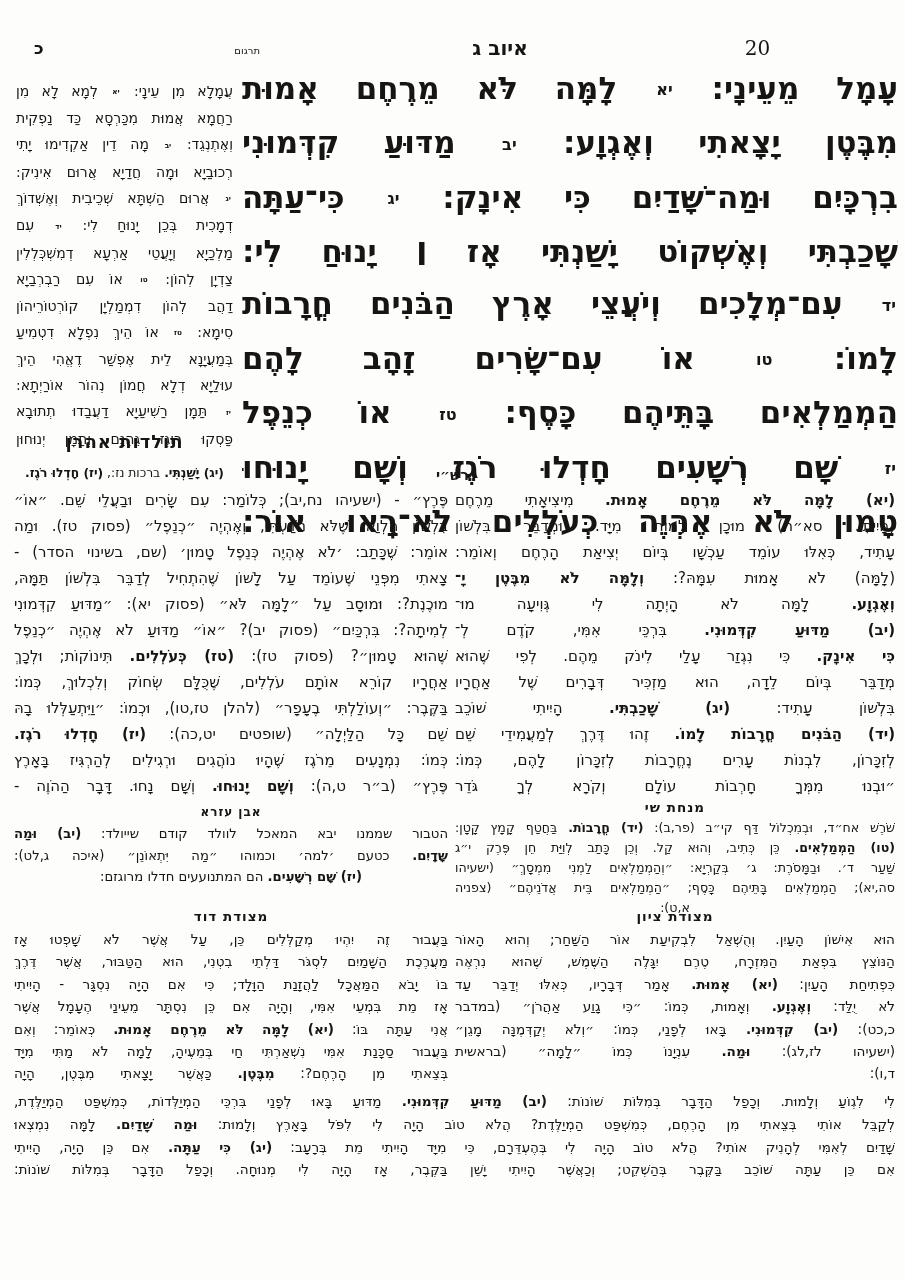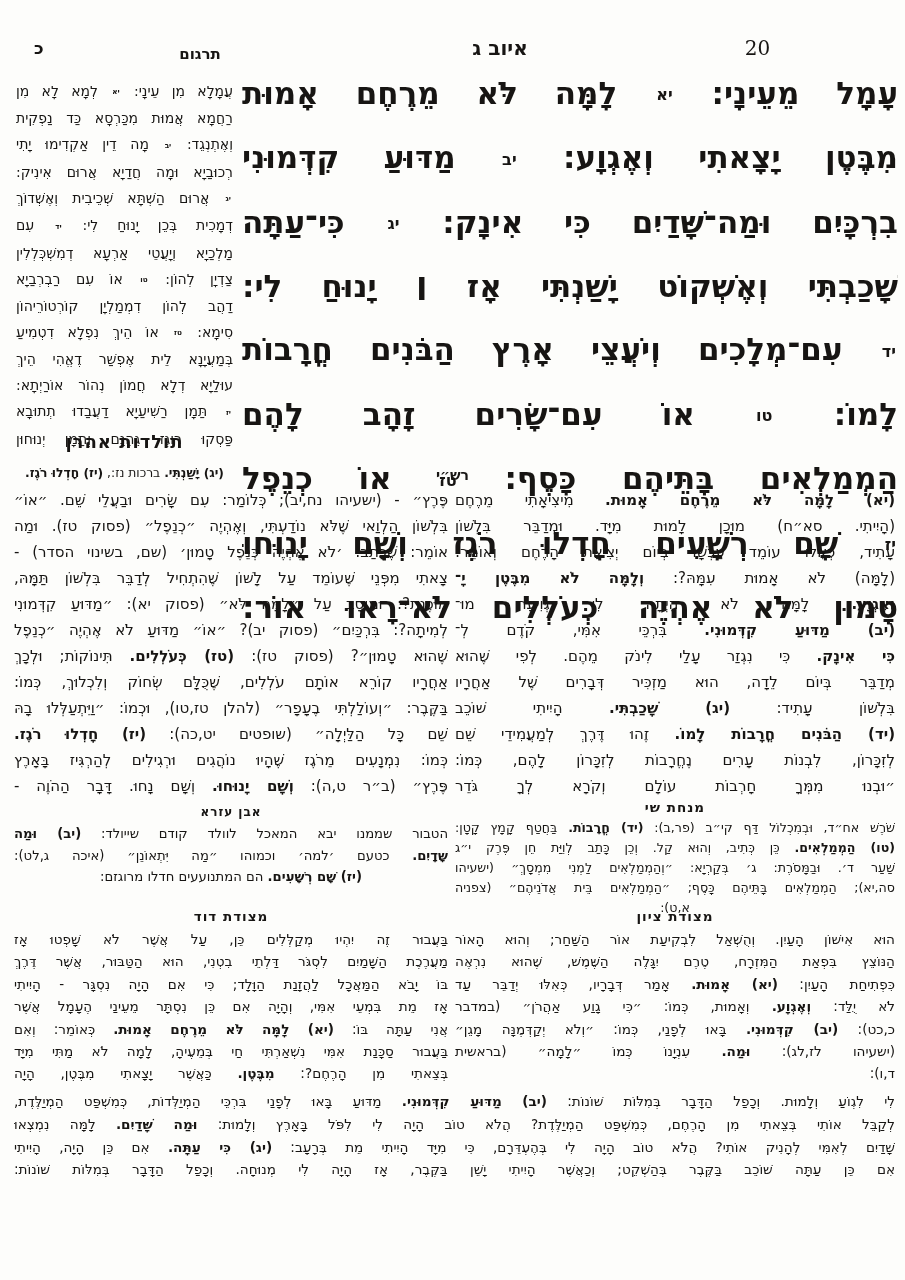--- a/index.html
+++ b/index.html
@@ -12,25 +12,25 @@
   .abs{position:absolute;}
   .ln{white-space:nowrap;overflow:hidden;}
   .ln.j{text-align:justify;text-align-last:justify;}
   .ln.c{text-align:center;text-align-last:center;}
   .ln.r{text-align:center;text-align-last:right;}
   .b{font-weight:bold;}
   .v{font-size:0.52em;font-weight:bold;vertical-align:0.22em;padding:0 2px;}
   .sec-title{font-weight:bold;text-align:center;letter-spacing:1px;}
 
   #folio{left:34px;top:38px;font-size:17px;font-weight:bold;}
-  #targum-label{left:140px;top:45px;width:120px;text-align:center;font-size:15px;font-weight:bold;}
+  #targum-label{left:140px;top:45px;width:120px;font-size:10px;font-weight:normal;}
   #page-title{left:420px;top:36px;width:160px;text-align:center;font-size:20px;font-weight:bold;}
   #page-number{left:735px;top:36px;width:45px;font-size:20px;font-family:"DejaVu Serif",serif;direction:ltr;text-align:center;}
 
-  #bible{left:242px;top:62px;width:656px;font-size:31px;font-weight:bold;line-height:63px;}
+  #bible{left:242px;top:62px;width:656px;font-size:31px;font-weight:bold;line-height:52px;}
   #targum{left:16px;top:78px;width:217px;font-size:14px;line-height:26px;}
 
   #toldot{left:16px;top:431px;width:217px;}
   #toldot .sec-title{font-size:18px;margin-bottom:12px;}
   #toldot .lines{font-size:12.3px;line-height:19px;}
 
   #rashi-title{left:0;top:467px;width:905px;text-align:center;font-size:14px;font-weight:bold;}
   #rashi-right{left:455px;top:487px;width:440px;font-size:15px;line-height:26px;}
   #rashi-left{left:14px;top:487px;width:434px;font-size:15px;line-height:26px;}
 

